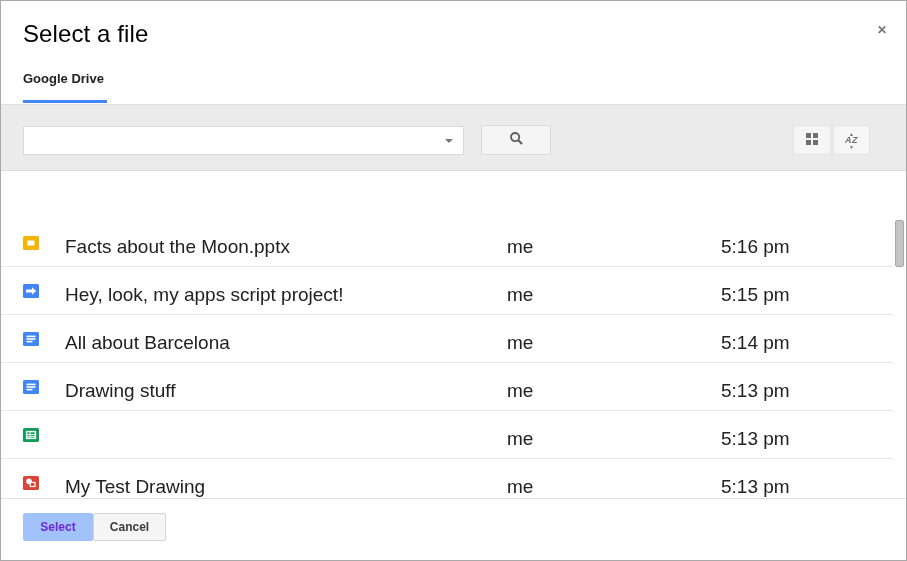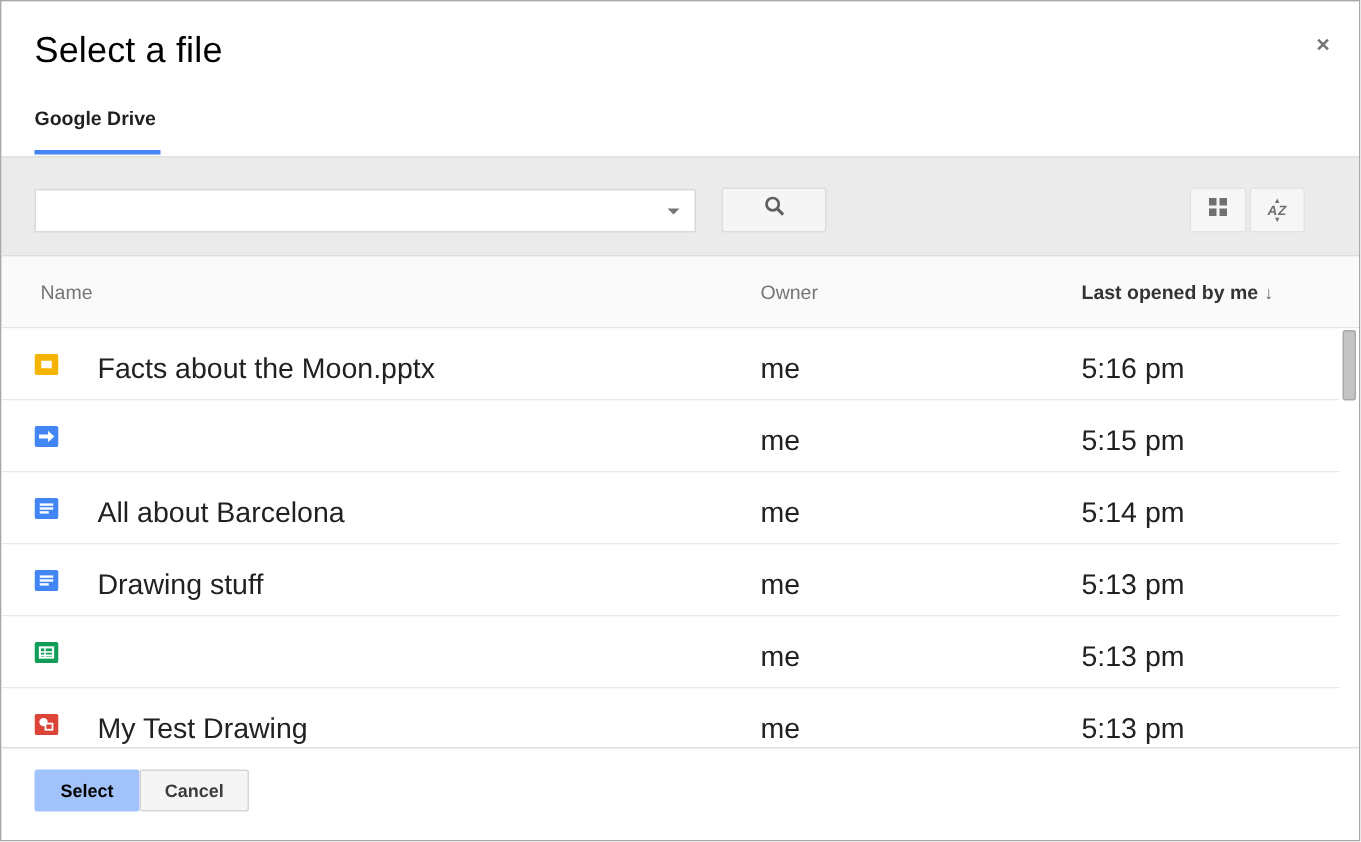--- a/index.html
+++ b/index.html
@@ -107,21 +107,21 @@
     background: #fff; border-top: 1px solid #e0e0e0;
   }
   .btn {
     position: absolute; top: 14px; height: 28px;
     font-size: 12px; font-weight: bold; border-radius: 2px;
     display: flex; align-items: center; justify-content: center; cursor: pointer;
     font-family: "Liberation Sans", sans-serif;
   }
   .select-btn {
     left: 22px; width: 70px;
-    background: #a1c2fa; border: 1px solid #a1c2fa; color: #000000;
+    background: #a1c2fa; border: 1px solid #a1c2fa; color: #6d28d9;
   }
   .cancel-btn {
     left: 92px; width: 73px;
     background: #f5f5f5; border: 1px solid #d5d5d5; color: #3c3c3c;
   }
 </style>
 </head>
 <body>
 
 <div class="dialog">
@@ -161,47 +161,41 @@
     </span>
   </div>
   <div class="view-btn sort-btn">
     <span class="sort-glyph">
       <span class="tri">▲</span>
       <span class="az">AZ</span>
       <span class="tri">▼</span>
     </span>
   </div>
 
-  <div class="table-header">
-    <div class="th th-name">Name</div>
-    <div class="th th-owner">Owner</div>
-    <div class="th th-last">
-      <span>Last opened by me</span><span class="sort-arrow">↓</span>
-    </div>
-  </div>
 
   <div class="list">
       <div class="row">
     <span class="ficon">
           <svg width="16" height="14" viewBox="0 0 16 14">
             <rect width="16" height="14" rx="1.5" fill="#F4B400"></rect>
             <rect x="4.5" y="4.5" width="7" height="5" fill="#fff"></rect>
           </svg>
         </span>
     <span class="cell fname">Facts about the Moon.pptx</span>
     <span class="cell fowner">me</span>
     <span class="cell ftime">5:16 pm</span>
   </div>
       <div class="row">
     <span class="ficon">
           <svg width="16" height="14" viewBox="0 0 16 14">
             <rect width="16" height="14" rx="1.5" fill="#4285F4"></rect>
             <path d="M3 5.6h6V3.2L13.2 7 9 10.8V8.4H3z" fill="#fff"></path>
           </svg>
         </span>
+    <span class="cell fname">Hey, look, my apps script project!</span>
     <span class="cell fowner">me</span>
     <span class="cell ftime">5:15 pm</span>
   </div>
       <div class="row">
     <span class="ficon">
           <svg width="16" height="14" viewBox="0 0 16 14">
             <rect width="16" height="14" rx="1.5" fill="#4285F4"></rect>
             <rect x="3.5" y="3.6" width="9" height="1.6" fill="#fff"></rect>
             <rect x="3.5" y="6.2" width="9" height="1.6" fill="#fff"></rect>
             <rect x="3.5" y="8.8" width="6" height="1.6" fill="#fff"></rect>

